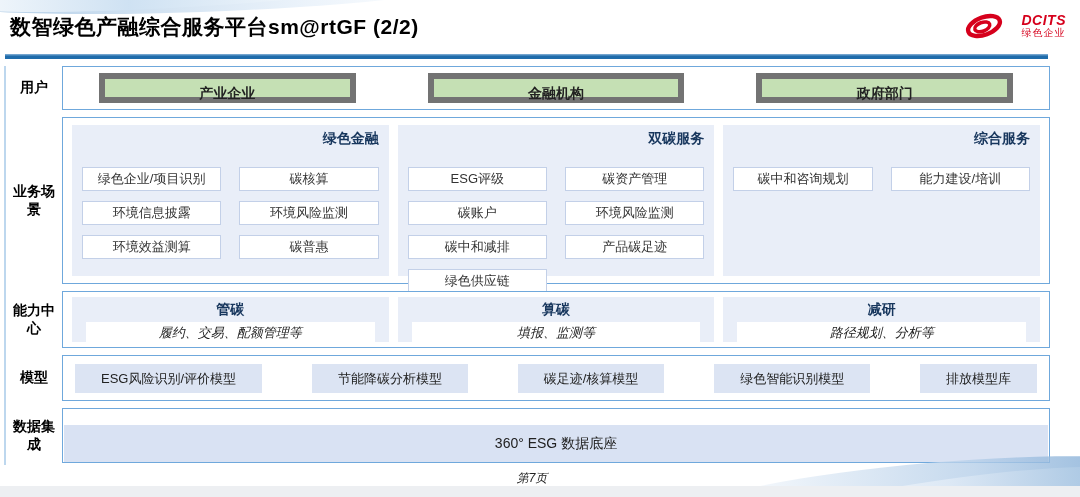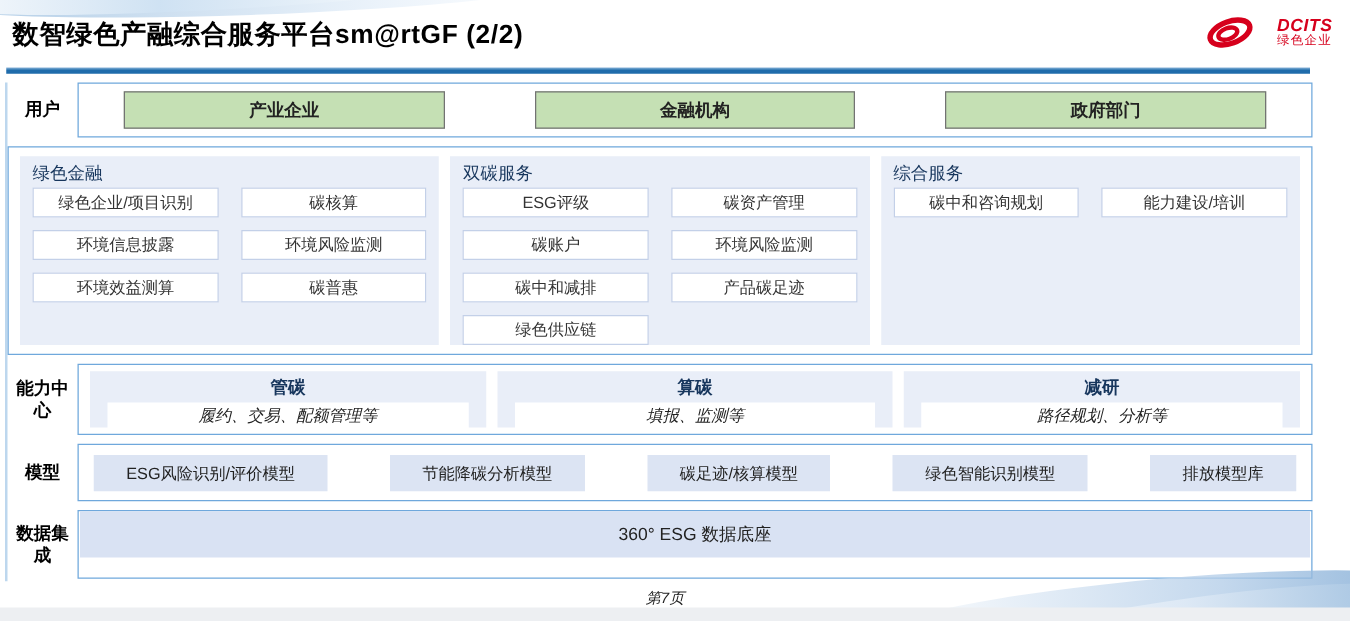--- a/index.html
+++ b/index.html
@@ -35,44 +35,44 @@
   .left-rule { position:absolute; left:4px; top:66px; width:2px; height:399px; background:#bdd7ee; }
   .content { position:absolute; left:6px; top:66px; width:1044px; }
   .row { display:flex; margin-bottom:7px; }
   .row-label { width:56px; display:flex; align-items:center; justify-content:center;
     text-align:center; font-weight:bold; font-size:14px; color:#000; line-height:1.25; padding:0 4px; }
   .row-box { flex:1; border:1.5px solid #6fa8dc; background:#fff; }
 
   
   .users-box { height:44px; display:flex; align-items:center; justify-content:space-around; }
   .green-btn { width:26%; height:30px; line-height:29px; text-align:center;
-    background:#c5e0b4; border:1px solid #737373; font-size:14px; font-weight:bold; color:#222; }
+    background:#c5e0b4; border:6px solid #737373; font-size:14px; font-weight:bold; color:#222; }
 
   
   .scen-box { height:167px; display:flex; gap:9px; padding:7px 9px; }
   .panel { flex:1; background:#e9eef8; padding:3px 10px 6px; }
-  .panel-title { text-align:left; font-weight:normal; font-size:14px; color:#17365d; line-height:21px; margin-bottom:1px; }
+  .panel-title { text-align:right; font-weight:bold; font-size:14px; color:#17365d; line-height:21px; margin-bottom:18px; }
   .item-grid { display:grid; grid-template-columns:1fr 1fr; gap:10px 18px; align-content:start; }
   .item { background:#fff; border:1px solid #c3d0e8; height:24px; line-height:22px;
     text-align:center; font-size:13px; color:#333; white-space:nowrap; overflow:hidden; }
 
   
   .cap-box { height:57px; display:flex; gap:9px; padding:5px 9px; }
   .cap-panel { flex:1; background:#e9eef8; padding:3px 14px 5px; }
   .cap-title { text-align:center; font-weight:bold; font-size:14px; color:#17365d; line-height:19px; margin-bottom:3px; }
   .cap-desc { background:#fff; height:21px; line-height:21px; text-align:center;
     font-style:italic; font-size:13px; color:#222; }
 
   
   .model-box { height:46px; display:flex; align-items:center; justify-content:space-between; padding:0 12px; }
   .model-item { background:#dce4f3; height:29px; line-height:29px; text-align:center;
     font-size:13px; color:#222; white-space:nowrap; padding:0 26px; }
 
   
-  .data-box { height:55px; display:flex; align-items:flex-start; padding:0 1px; }
+  .data-box { height:55px; display:flex; align-items:flex-end; padding:0 1px; }
   .data-item { flex:1; background:#d9e2f3; height:37px; line-height:37px; text-align:center;
     font-size:14px; color:#222; }
 
   
   .footer { position:absolute; left:0; top:470px; width:1064px; text-align:center;
     font-size:12px; font-style:italic; color:#222; }
 </style>
 </head>
 <body>
 
@@ -106,20 +106,21 @@
     <div class="row">
       <div class="row-label">用户</div>
       <div class="row-box users-box">
         <div class="green-btn">产业企业</div>
         <div class="green-btn">金融机构</div>
         <div class="green-btn">政府部门</div>
       </div>
     </div>
 
     <div class="row">
+      <div class="row-label">业务场景</div>
       <div class="row-box scen-box">
 
         <div class="panel">
           <div class="panel-title">绿色金融</div>
           <div class="item-grid">
             <div class="item">绿色企业/项目识别</div>
             <div class="item">碳核算</div>
             <div class="item">环境信息披露</div>
             <div class="item">环境风险监测</div>
             <div class="item">环境效益测算</div>

